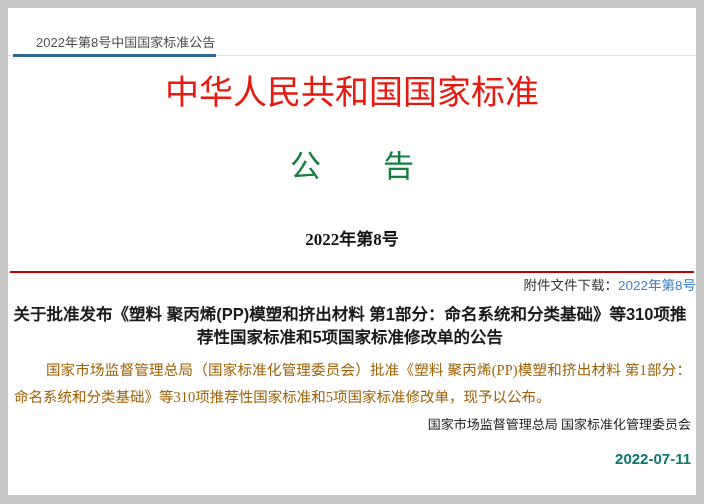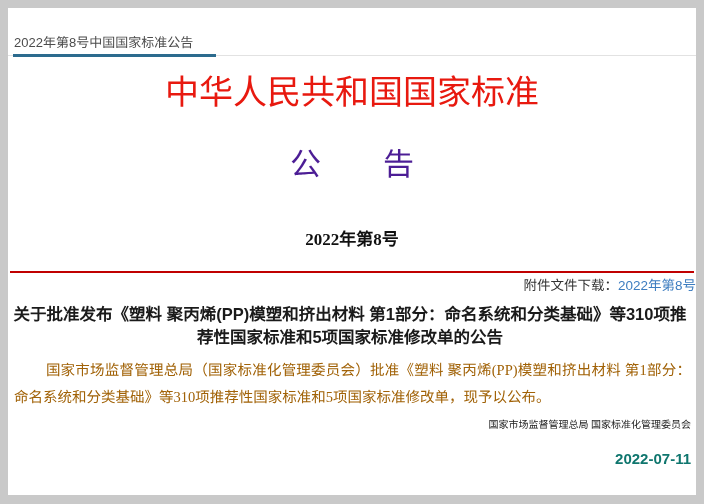--- a/index.html
+++ b/index.html
@@ -21,20 +21,21 @@
     background: #ffffff;
     position: relative;
     overflow: hidden;
   }
 
   
   .topbar {
     position: relative;
     padding-top: 27px;
     border-bottom: 1px solid #e2e2e2;
+    padding-left: 22px;
   }
   .topbar-title {
     margin: 0 0 5px 6px;
     font-size: 13px;
     line-height: 15px;
     color: #4c4c4c;
     font-family: "Liberation Sans", sans-serif;
   }
   .topbar-accent {
     position: absolute;
@@ -48,25 +49,25 @@
   .doc-title {
     margin: 16px 0 0 0;
     font-family: "Liberation Serif", serif;
     font-weight: 400;
     font-size: 34px;
     line-height: 42px;
     color: #e8190f;
   }
   .doc-subtitle {
     margin: 33px 0 0 0;
-    font-family: Liberation Mono, monospace;
+    font-family: Liberation Sans, sans-serif;
     font-weight: 400;
     font-size: 31px;
     line-height: 40px;
-    color: #4c1d95;
+    color: #15803d;
   }
   .issue-no {
     margin: 43px 0 0 0;
     font-family: "Liberation Serif", serif;
     font-weight: bold;
     font-size: 17px;
     line-height: 20px;
     color: #111111;
   }
 
@@ -108,21 +109,21 @@
     font-size: 14.5px;
     line-height: 27px;
     color: #a16207;
     text-align: justify;
     text-indent: 2.2em;
   }
   .signature {
     margin: 4px 5px 0 0;
     text-align: right;
     font-family: "Liberation Serif", serif;
-    font-size: 10px;
+    font-size: 13px;
     line-height: 20px;
     color: #222222;
   }
   .pub-date {
     margin: 15px 5px 0 0;
     text-align: right;
     font-family: "Liberation Sans", sans-serif;
     font-weight: bold;
     font-size: 15px;
     line-height: 18px;

